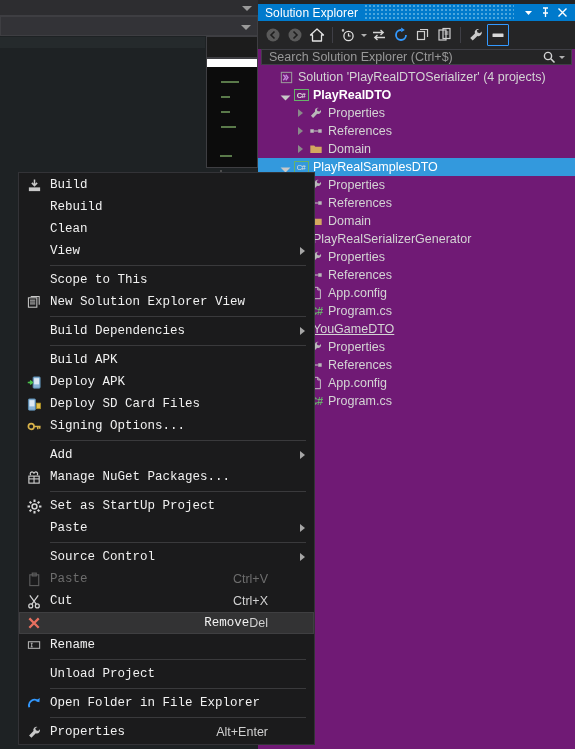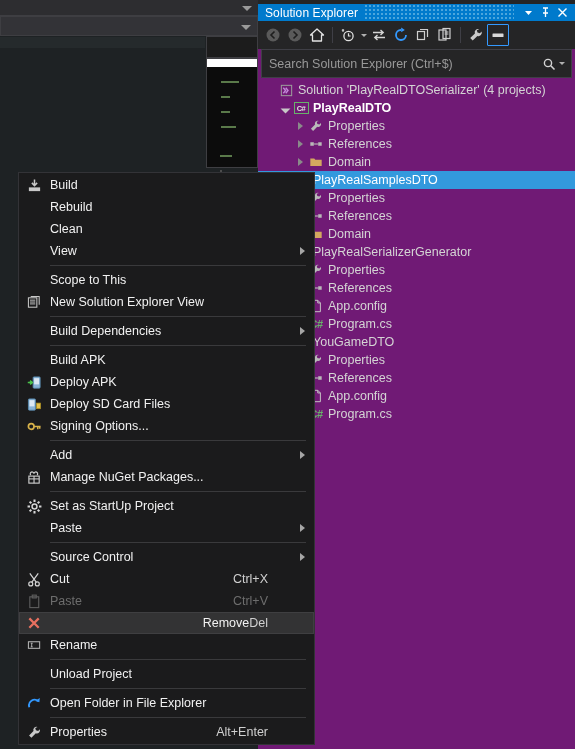--- a/index.html
+++ b/index.html
@@ -40,21 +40,21 @@
   .tb { width: 17px; height: 17px; display: flex; align-items: center; justify-content: center; color: #fff; }
   .tb svg { display: block; }
 
   .se-toolbar { height: 28px; background: #252526; display: flex; align-items: center; padding: 0 4px; }
   .ti { width: 22px; height: 22px; display: flex; align-items: center; justify-content: center; border-radius: 1px; }
   .ti.boxed { border: 1px solid #3399ff; }
   .tsep { width: 1px; height: 16px; background: #3f3f46; margin: 0 4px; }
   .tarrow { width: 9px; height: 22px; display: flex; align-items: center; justify-content: center; }
   .tarrow i { width:0;height:0;border-left:3px solid transparent;border-right:3px solid transparent;border-top:3px solid #b0b0b0; display:block; }
 
-  .se-search { height: 29px; margin: 0 3px; background: #252526; border: 1px solid #3f3f46; display: flex; align-items: center; padding: 0 4px 0 7px; }
+  .se-search { height: 16px; margin: 0 3px; background: #252526; border: 1px solid #3f3f46; display: flex; align-items: center; padding: 0 4px 0 7px; }
   .se-search input { flex: 1; background: transparent; border: none; outline: none; color: #a0a0a0; font-size: 12.5px; font-family: "Liberation Sans", sans-serif; }
   .se-search input::placeholder { color: #989898; }
 
   .se-tree { position: relative; padding-top: 3px; }
   .node { position: relative; height: 18px; display: flex; align-items: flex-end; font-size: 12.5px; color: #d4d4d4; white-space: nowrap; }
   .node.sel { background: #3399dd; color: #ffffff; }
   .node.bold { font-weight: bold; color: #ffffff; }
   .exp { width: 13px; height: 18px; display: flex; align-items: center; justify-content: center; flex: none; }
   .exp i.r { width:0;height:0;border-top:4px solid transparent;border-bottom:4px solid transparent;border-left:5px solid #8a8a8a; }
   .exp i.d { width:0;height:0;border-left:7px solid transparent;border-bottom:7px solid #c8c8c8; transform: rotate(45deg); margin-left:-1px; }
@@ -62,21 +62,21 @@
   .nlabel { line-height: 18px; }
 
   .cs-badge { width: 15px; height: 12px; border: 1px solid #68b26a; display: flex; align-items: center; justify-content: center; font-size: 7.5px; color: #e0e0e0; font-family: "Liberation Sans", sans-serif; letter-spacing: -0.5px; }
 
   
   .ctx { position: absolute; left: 18px; top: 172px; width: 297px; background: #1b1b1c; border: 1px solid #333337; padding: 1px 0; z-index: 50; }
   .ci { position: relative; height: 22px; display: flex; align-items: center; color: #f1f1f1; font-size: 12.5px; }
   .ci.hi { background: #333334; outline: 1px solid #3f3f41; outline-offset: -1px; text-align: right; }
   .ci.dis { color: #6d6d6d; }
   .ci-ico { width: 31px; height: 22px; display: flex; align-items: center; justify-content: center; flex: none; }
-  .ci-lbl { flex: 1; line-height: 22px; }
+  .ci-lbl { flex: 1; line-height: 22px; font-family: Liberation Mono, monospace; }
   .ci-key { color: #d0d0d0; font-size: 12.5px; padding-right: 46px; }
   .ci.dis .ci-key { color: #6d6d6d; }
   .ci-arrow { position: absolute; right: 9px; width: 0; height: 0; border-top: 4px solid transparent; border-bottom: 4px solid transparent; border-left: 5px solid #a6a6a6; }
   .csep { height: 1px; background: #3a3a3c; margin: 3px 8px 3px 31px; }
 </style>
 </head>
 <body>
 
 <div id="root">
 
@@ -344,21 +344,21 @@
           </span>
           <span class="nlabel">App.config</span>
         </div>
         <div class="node" style="padding-left: 36px;">
           <span class="exp"></span>
           <span class="nicon">
             <span style="color:#68b26a;font-size:11px;font-weight:bold;letter-spacing:-.5px;font-family:'Liberation Sans',sans-serif;">C#</span>
           </span>
           <span class="nlabel">Program.cs</span>
         </div>
-        <div class="node" style="padding-left: 21px;">
+        <div class="node" style="padding-left: 21px; text-decoration: underline;">
           <span class="exp"></span>
           <span class="nicon"></span>
           <span class="nlabel">YouGameDTO</span>
         </div>
         <div class="node" style="padding-left: 36px;">
           <span class="exp">
             <i class="r"></i>
           </span>
           <span class="nicon">
             <svg width="14" height="14" viewBox="0 0 16 16">
@@ -508,41 +508,41 @@
         <span class="ci-ico"></span>
         <span class="ci-lbl">Paste</span>
         <span class="ci-arrow"></span>
       </div>
       <div class="csep"></div>
       <div class="ci">
         <span class="ci-ico"></span>
         <span class="ci-lbl">Source Control</span>
         <span class="ci-arrow"></span>
       </div>
+      <div class="ci dis">
+        <span class="ci-ico">
+          <svg width="15" height="15" viewBox="0 0 16 16">
+            <rect x="3" y="3" width="9.5" height="11.5" fill="none" stroke="#5d5d5d" stroke-width="1.2"></rect>
+            <rect x="5.6" y="1.2" width="4.3" height="3" fill="none" stroke="#5d5d5d" stroke-width="1.2"></rect>
+          </svg>
+        </span>
+        <span class="ci-lbl">Paste</span>
+        <span class="ci-key">Ctrl+V</span>
+      </div>
       <div class="ci">
         <span class="ci-ico">
           <svg width="15" height="15" viewBox="0 0 16 16">
             <path d="M3 1.5 L10 11 M12 1.5 L5 11" stroke="#d4d4d4" stroke-width="1.3" fill="none"></path>
             <circle cx="4" cy="12.7" r="2.1" fill="none" stroke="#d4d4d4" stroke-width="1.3"></circle>
             <circle cx="11" cy="12.7" r="2.1" fill="none" stroke="#d4d4d4" stroke-width="1.3"></circle>
           </svg>
         </span>
         <span class="ci-lbl">Cut</span>
         <span class="ci-key">Ctrl+X</span>
       </div>
-      <div class="ci dis">
-        <span class="ci-ico">
-          <svg width="15" height="15" viewBox="0 0 16 16">
-            <rect x="3" y="3" width="9.5" height="11.5" fill="none" stroke="#5d5d5d" stroke-width="1.2"></rect>
-            <rect x="5.6" y="1.2" width="4.3" height="3" fill="none" stroke="#5d5d5d" stroke-width="1.2"></rect>
-          </svg>
-        </span>
-        <span class="ci-lbl">Paste</span>
-        <span class="ci-key">Ctrl+V</span>
-      </div>
       <div class="ci hi">
         <span class="ci-ico">
           <svg width="15" height="15" viewBox="0 0 16 16">
             <path d="M2.5 2.5 L12.5 12.5 M12.5 2.5 L2.5 12.5" stroke="#e8705f" stroke-width="2.4"></path>
           </svg>
         </span>
         <span class="ci-lbl">Remove</span>
         <span class="ci-key">Del</span>
       </div>
       <div class="ci">

